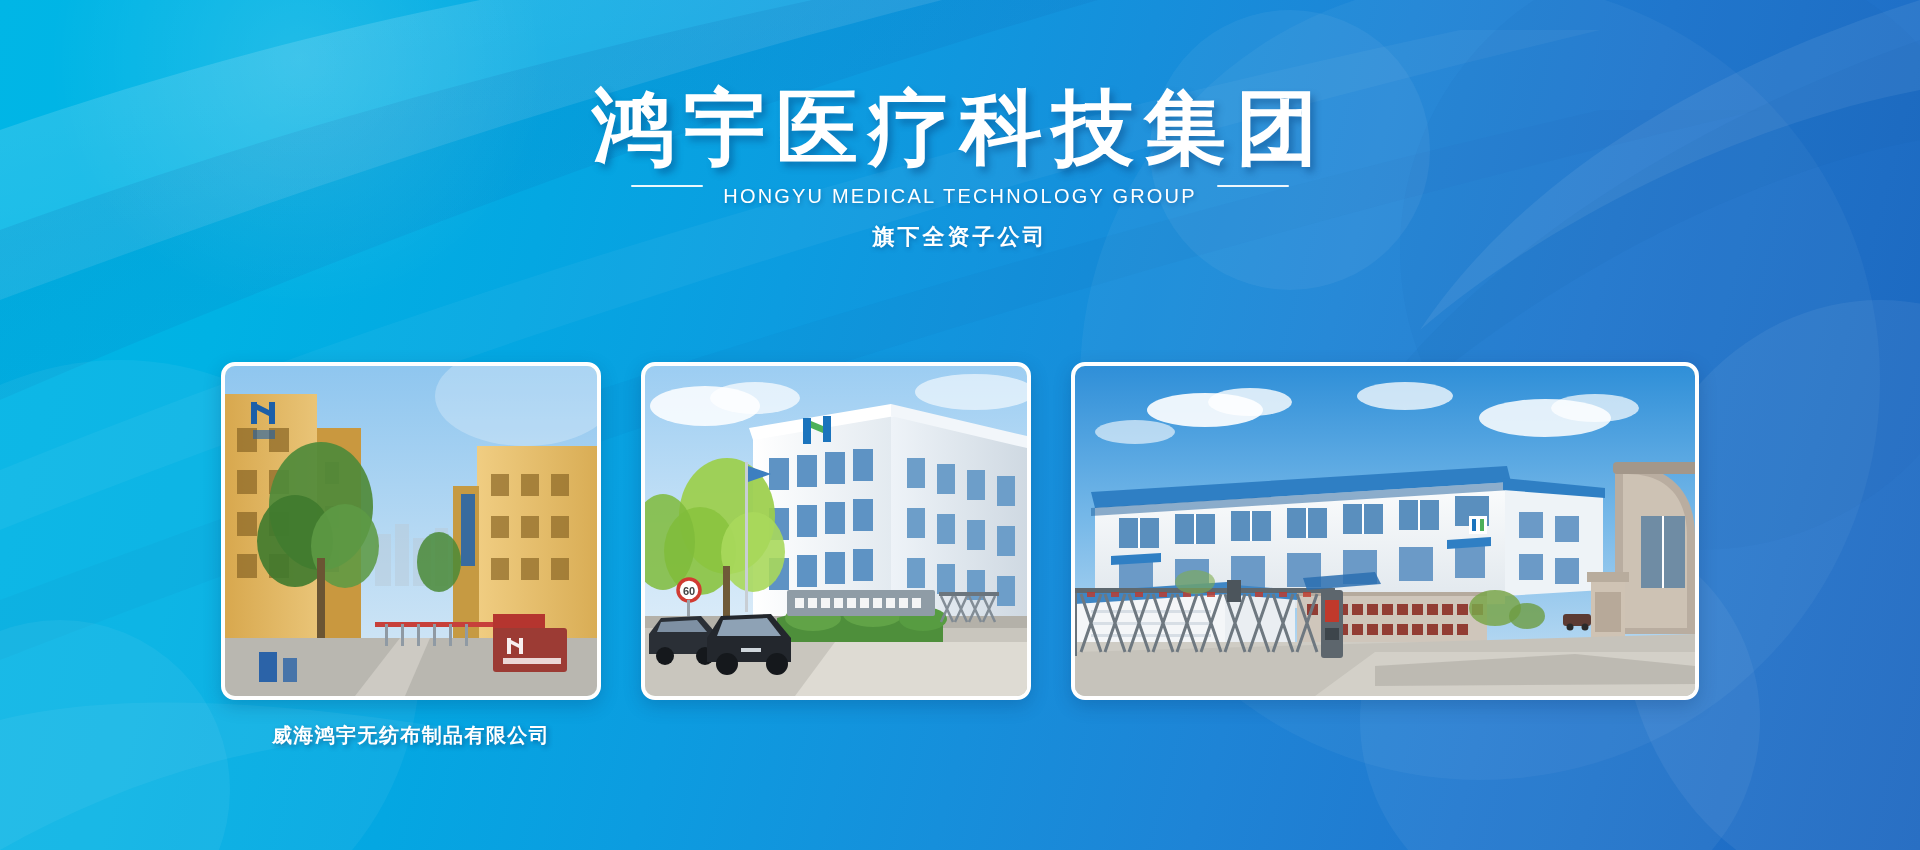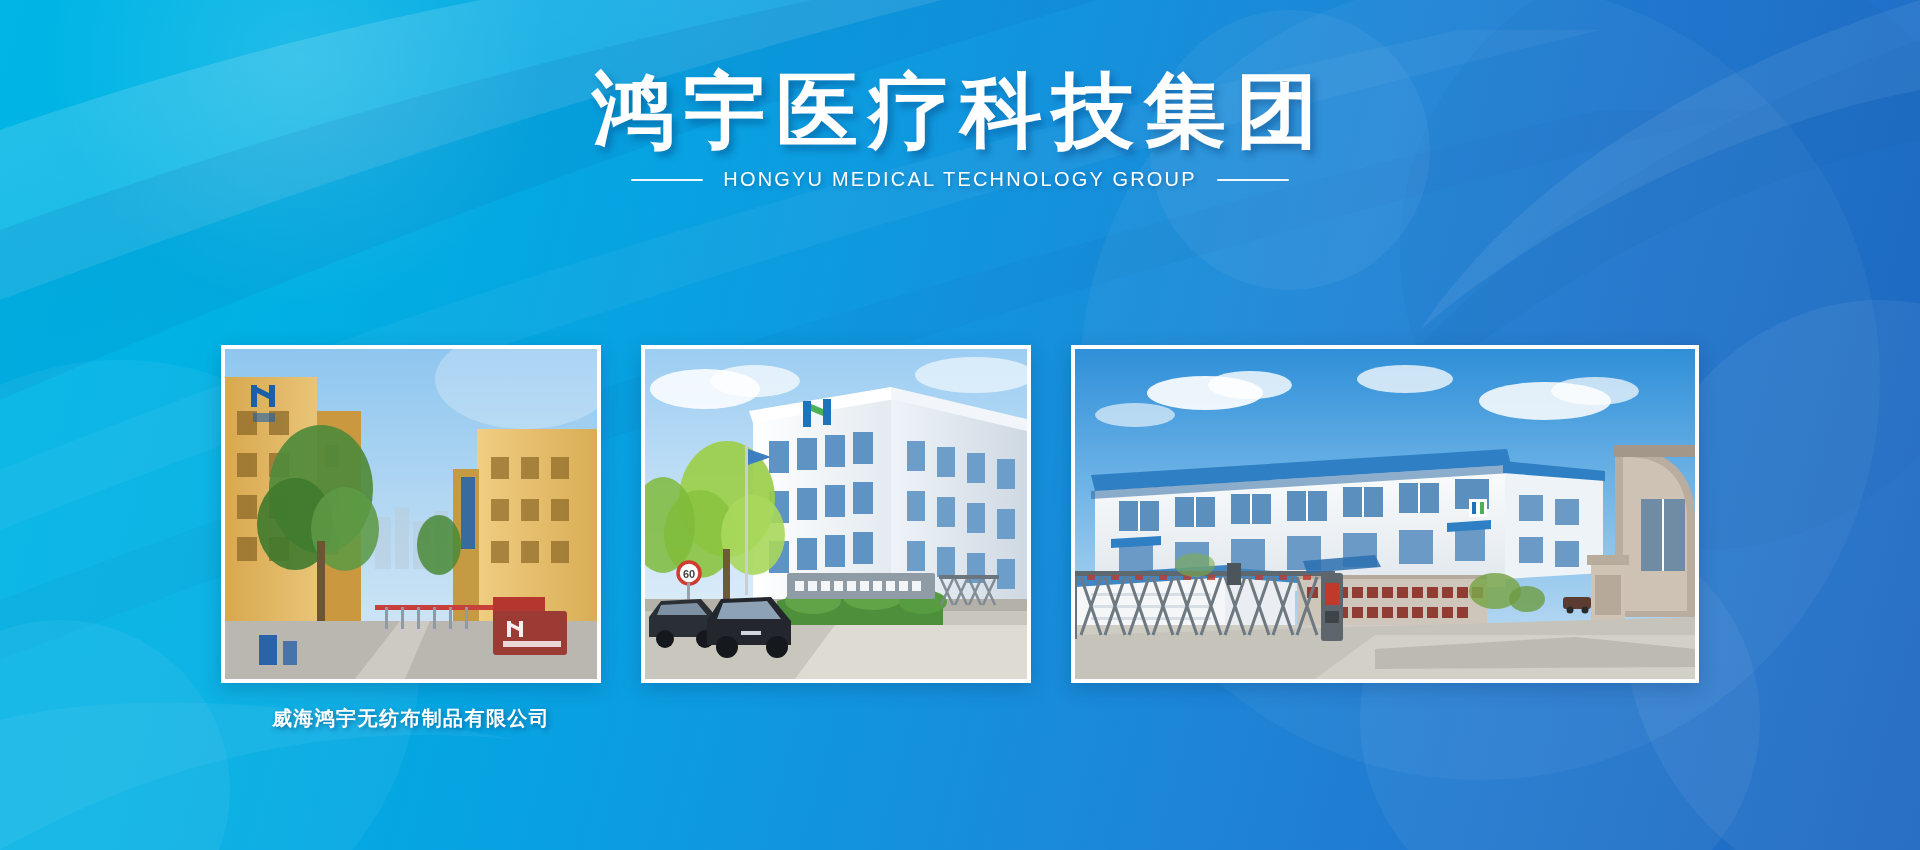--- a/index.html
+++ b/index.html
@@ -20,37 +20,37 @@
         #0c9ce0 40%,
         #168fdb 54%,
         #1e84d6 66%,
         #2179cf 78%,
         #1f6fc7 90%,
         #1c67c0 100%);
   }
   .bg-svg{position:absolute;inset:0;width:1920px;height:850px;}
 
   
-  .content{position:absolute;inset:0;}
+  .content{position:absolute;inset:0;margin-top:17px;}
 
   .title{
     position:absolute;left:0;right:0;top:68px;
     text-align:center;
     color:#ffffff;
     font-size:82px;
     font-weight:bold;
     letter-spacing:10px;
     line-height:1.05;
     text-shadow:4px 5px 7px rgba(0,52,110,.38);
     white-space:nowrap;
   }
 
   .subtitle-row{
     position:absolute;left:0;right:0;top:168px;
-    display:flex;align-items:center;justify-content:center;gap:20px;
+    display:flex;justify-content:center;gap:20px;
   }
   .rule{
     width:72px;height:2px;background:rgba(255,255,255,.92);
     border-radius:2px;
   }
   .subtitle-en{
     color:#ffffff;
     font-size:20px;
     font-weight:normal;
     letter-spacing:2.2px;
@@ -70,21 +70,21 @@
 
   
   .cards{
     position:absolute;left:0;right:0;top:345px;
     display:flex;justify-content:center;align-items:flex-start;
     gap:40px;
   }
   .card{display:flex;flex-direction:column;align-items:center;}
   .photo{
     border:4px solid #ffffff;
-    border-radius:0;
+    border-radius:14px;
     overflow:hidden;
     position:relative;
     box-shadow:0 6px 18px rgba(0,40,90,.22);
     background:#fef9c3;
   }
   .photo.w1{width:372px;height:330px;}
   .photo.w2{width:382px;height:330px;}
   .photo.w3{width:620px;height:330px;}
   .photo svg{display:block;width:100%;height:100%;}
 
@@ -146,20 +146,21 @@
   <div class="content">
 
     <div class="title">鸿宇医疗科技集团</div>
 
     <div class="subtitle-row">
       <span class="rule"></span>
       <span class="subtitle-en">HONGYU MEDICAL TECHNOLOGY GROUP</span>
       <span class="rule"></span>
     </div>
 
+    <div class="subtitle-cn">旗下全资子公司</div>
 
     <div class="cards">
 
       <div class="card">
         <div class="photo w1">
           <svg viewBox="0 0 372 330" preserveAspectRatio="xMidYMid slice">
             <defs>
               <linearGradient id="sky1" x1="0" y1="0" x2="0" y2="1">
                 <stop offset="0%" stop-color="#8fc6ef"></stop>
                 <stop offset="60%" stop-color="#bcdcf4"></stop>

